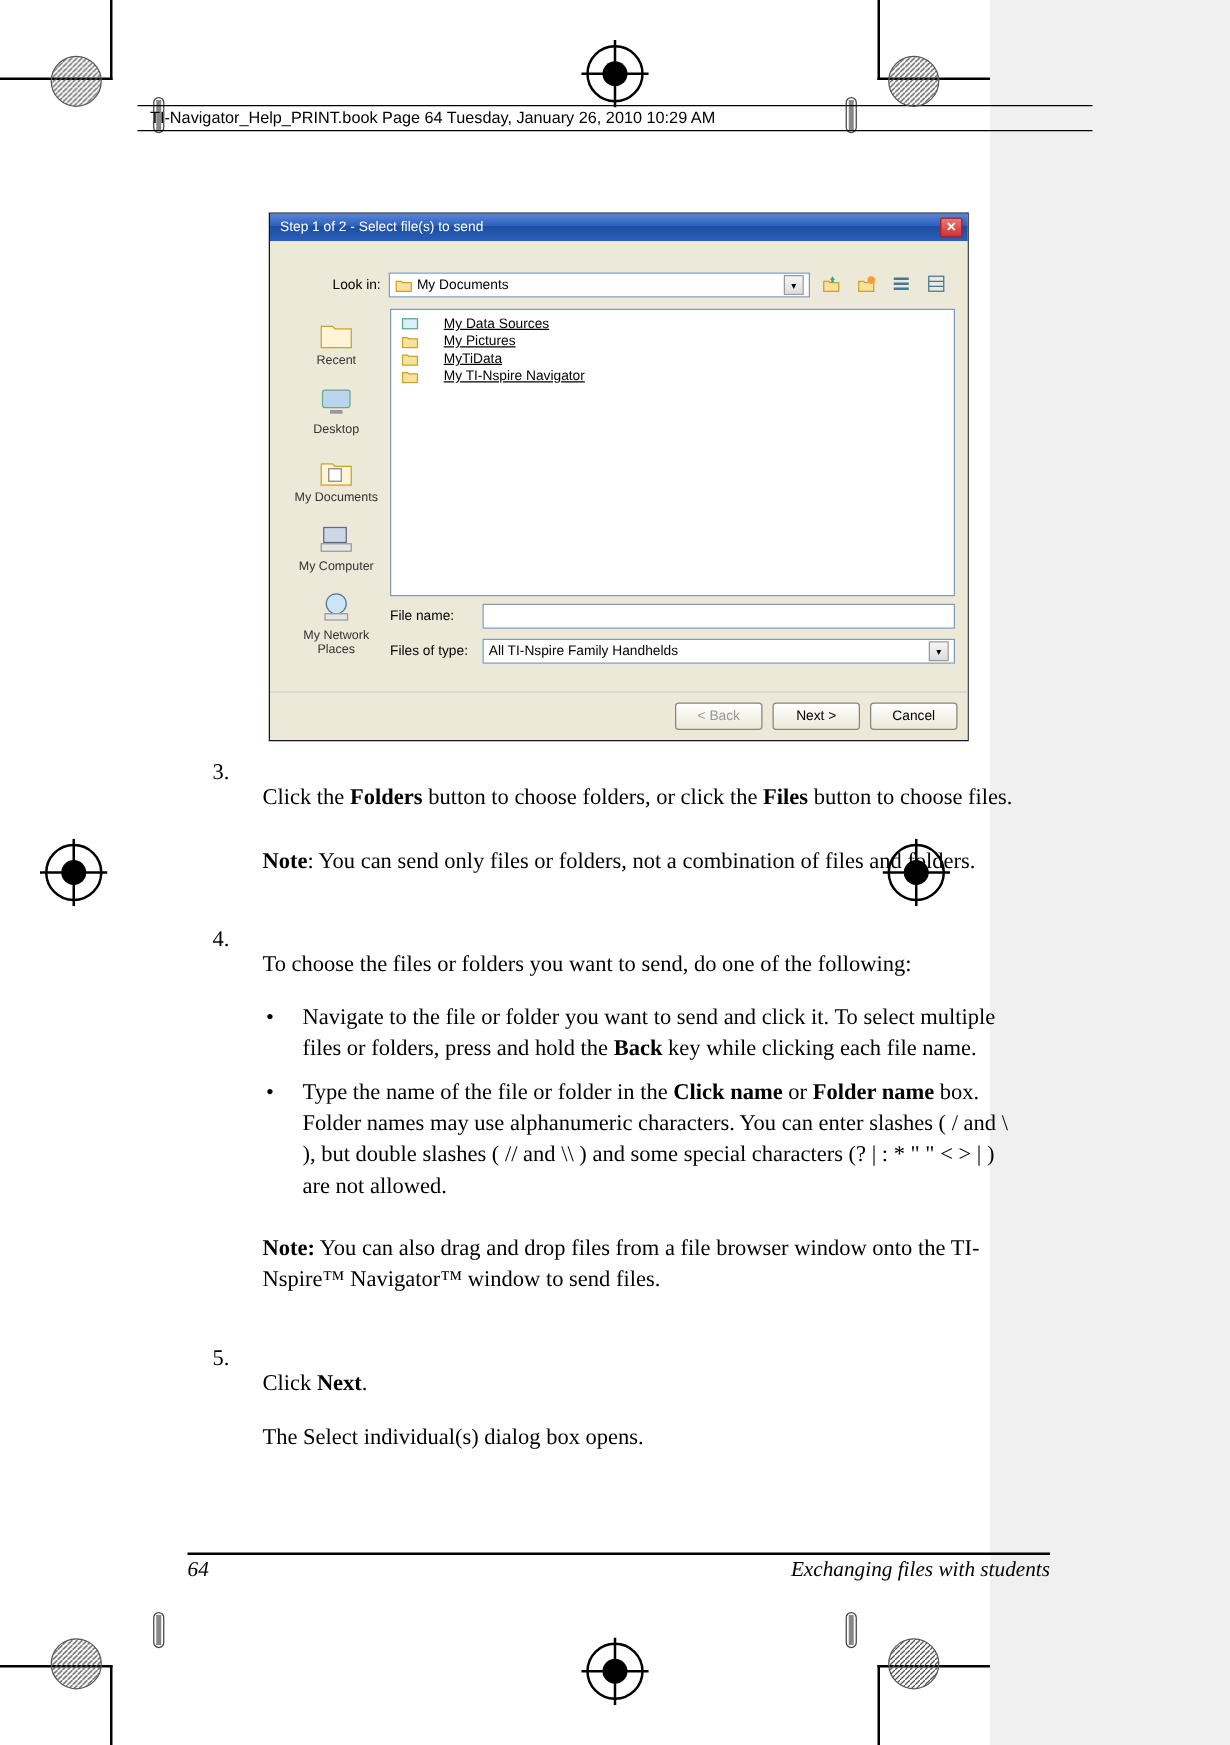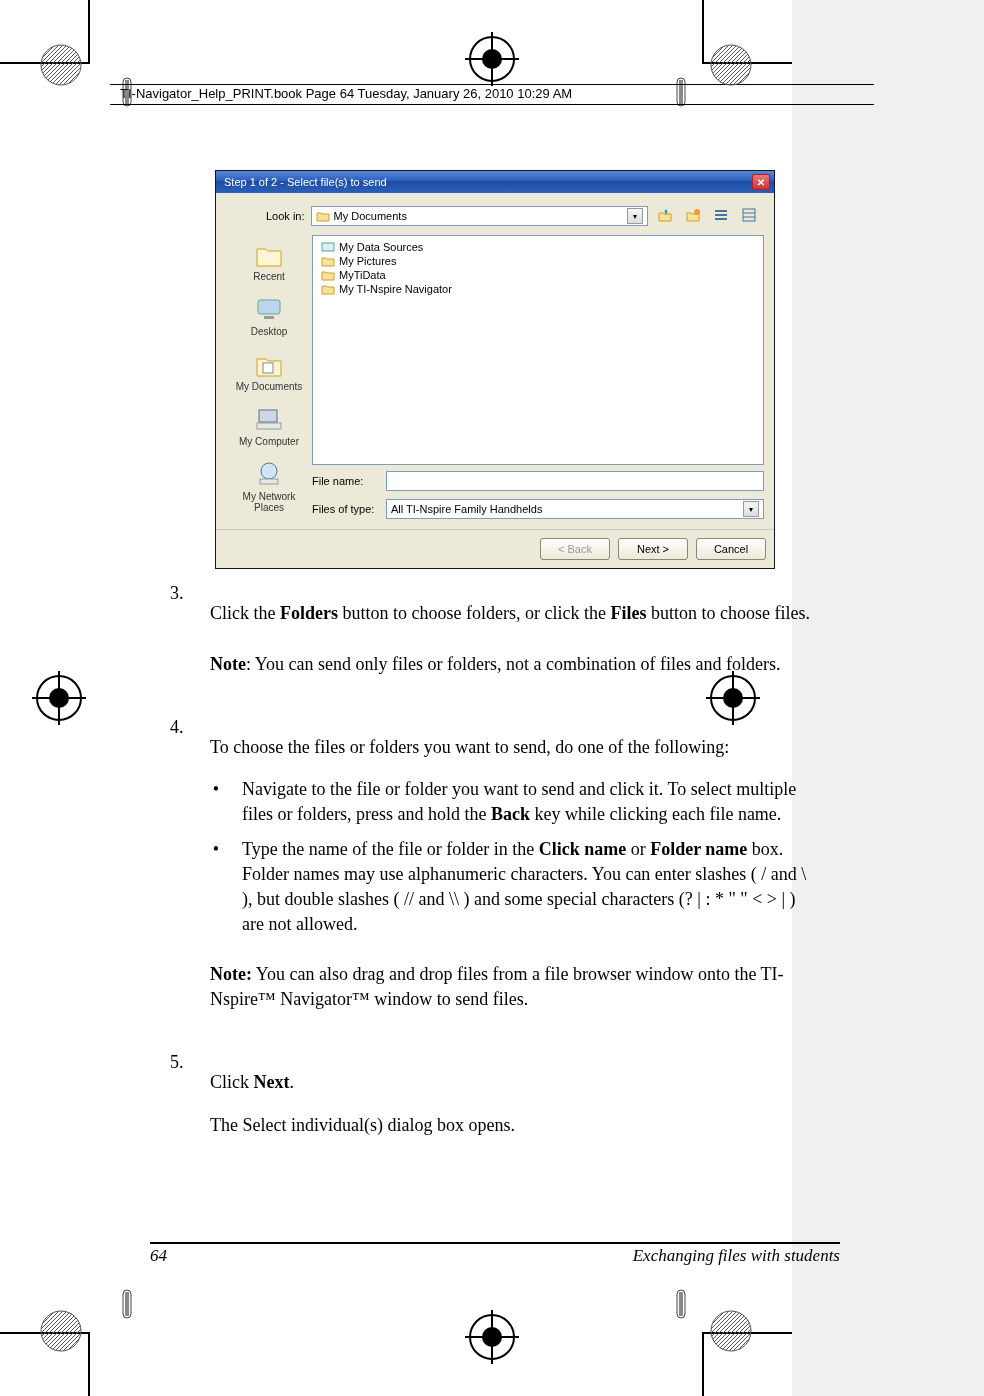--- a/index.html
+++ b/index.html
@@ -79,38 +79,38 @@
     padding:0 4px 0 8px;
     font-size:11px;
   }
   .titlebar-close {
     width:18px; height:16px;
     background: linear-gradient(#e77,#c33);
     border:1px solid #a22; border-radius:2px;
     display:flex;align-items:center;justify-content:center;
     color:#fff; font-weight:bold; font-size:10px;
   }
-  .dlg-body { padding:8px 10px; background:#ece9d8; position:relative;}
+  .dlg-body { padding:20px 10px; background:#ece9d8; position:relative;}
   .row1 { display:flex; align-items:center; gap:6px; padding:4px 4px 8px 40px; }
   .row1 label { font-size:11px;}
   .combo {
     flex:1; height:20px; border:1px solid #7f9db9; background:#fff;
     display:flex; align-items:center; padding:0 4px; font-size:11px; gap:4px;
     justify-content:space-between;
   }
   .combo-inner { display:flex;align-items:center;gap:4px;}
   .combo-chev { width:16px;height:16px;background:linear-gradient(#f5f5f5,#ddd);border:1px solid #999;display:flex;align-items:center;justify-content:center;font-size:8px;}
   .tbtn { width:22px; height:22px; border:1px solid transparent; display:flex;align-items:center;justify-content:center; background:none;}
   .tbtn svg{width:16px;height:16px;}
   .main-row { display:flex; }
   .places { width:86px; text-align:center; font-size:10px; color:#333;}
   .place-item { padding:4px 0 8px; }
   .place-icon { width:34px; height:30px; margin:0 auto 2px; display:flex;align-items:center;justify-content:center;}
   .file-list { flex:1; background:#fff; border:1px solid #7f9db9; min-height:220px; padding:4px 8px; font-size:11px;}
-  .file-item { display:flex;align-items:flex-end;gap:4px;padding:1px 0;}
+  .file-item { display:flex;align-items:flex-end;gap:20px;padding:1px 0;text-decoration:underline;}
   .bottom-row { display:flex; align-items:center; gap:8px; padding:6px 0 2px; }
   .bottom-row .lbl { width:66px; font-size:11px; text-align:left;}
   .bottom-row input, .bottom-row select {
     flex:1; height:20px; border:1px solid #7f9db9; font-size:11px; padding:0 4px; background:#fff;
   }
   .dlg-footer { display:flex; justify-content:flex-end; gap:8px; padding:8px; background:#ece9d8; border-top:1px solid #ccc;}
   .btn { min-width:70px; height:22px; font-size:11px; border:1px solid #8a867a; background:linear-gradient(#fff,#ece9d8); border-radius:3px;}
   .btn.disabled { color:#999; }
   ol.steps { list-style:none; padding:0; margin:0;}
   ol.steps > li { display:flex; gap:18px; margin:14px 0 6px;}

